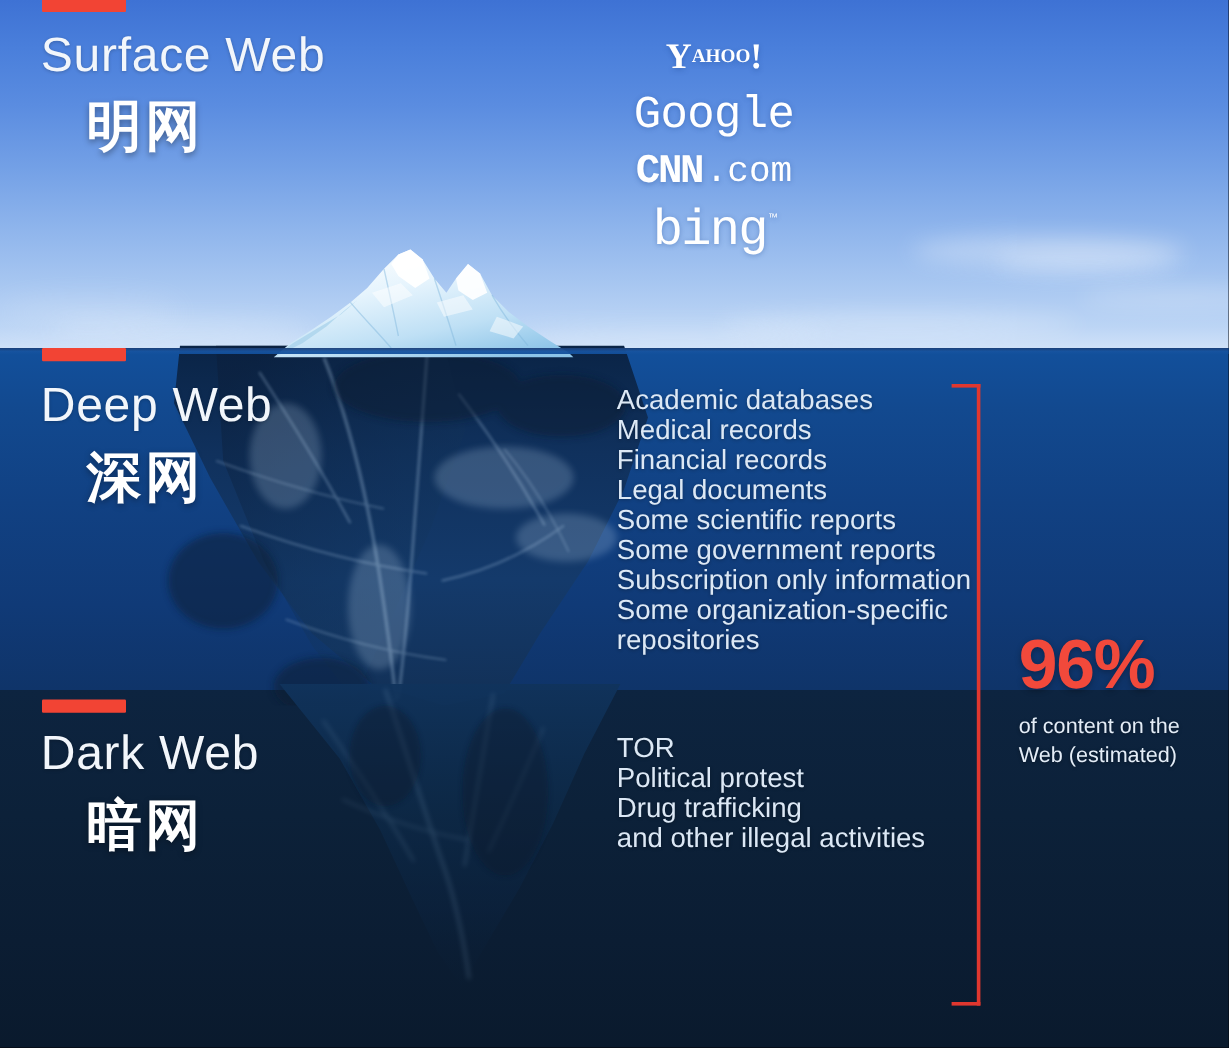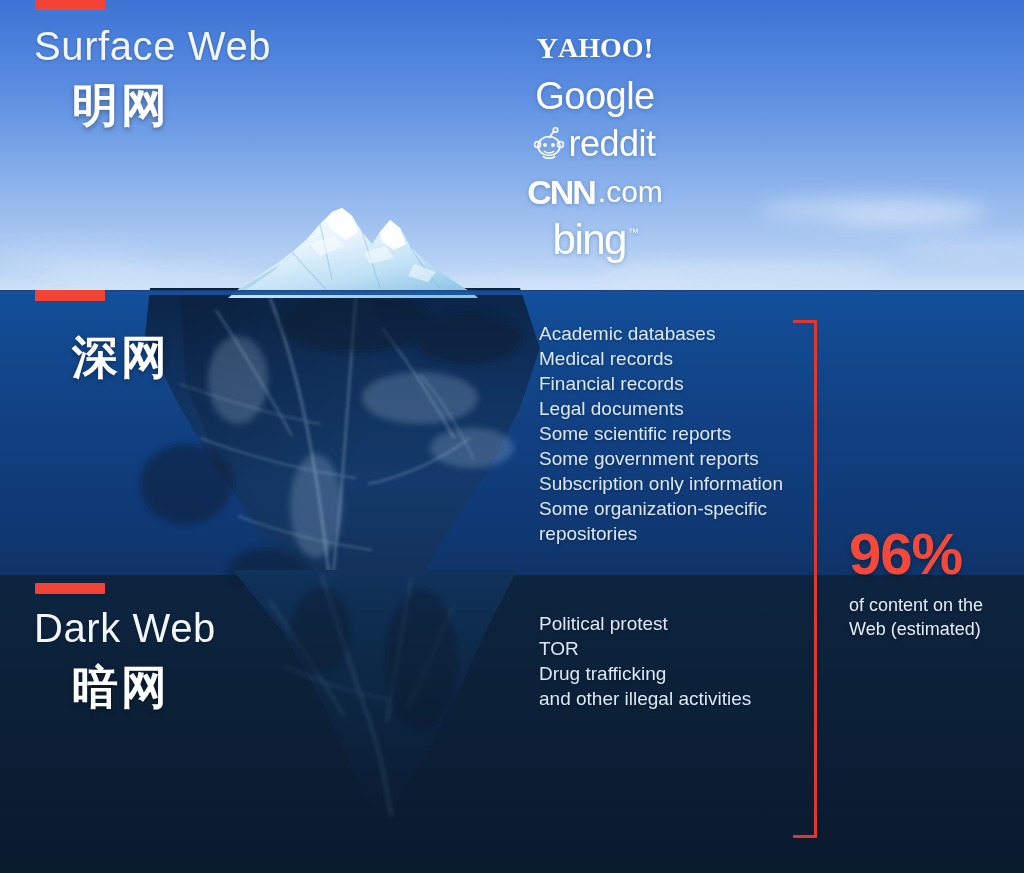--- a/index.html
+++ b/index.html
@@ -85,36 +85,37 @@
   
   .brands{
     position:absolute;left:470px;top:24px;width:250px;
     display:flex;flex-direction:column;align-items:center;
     color:#ffffff;
   }
   .brand{
     height:48px;display:flex;align-items:center;justify-content:center;
     white-space:nowrap;
     text-shadow:0 1px 4px rgba(30,70,140,.35);
+    font-family:Liberation Mono, monospace;
   }
   .b-yahoo{font-family:"Liberation Serif","DejaVu Serif",serif;font-size:30px;font-weight:700;letter-spacing:0px;}
-  .b-yahoo .sm{font-size:28px;}
+  .b-yahoo .sm{font-size:16px;}
   .b-google{font-size:38px;font-weight:400;letter-spacing:-.5px;}
   .b-reddit{font-size:36px;font-weight:400;letter-spacing:-.5px;display:flex;align-items:center;gap:4px;}
   .b-cnn{font-size:34px;font-weight:700;letter-spacing:-2px;display:flex;align-items:center;}
   .b-cnn .dotcom{font-size:30px;font-weight:400;letter-spacing:0;margin-left:3px;}
   .b-bing{font-size:42px;font-weight:400;letter-spacing:-1.5px;display:flex;align-items:flex-start;}
   .b-bing .tm{font-size:11px;margin-left:2px;align-self:flex-start;margin-top:10px;}
 
   .alien{display:inline-block;width:30px;height:34px;position:relative;}
 
   
   .list{
-    position:absolute;left:539px;
-    color:#dce8f5;font-size:19px;line-height:25px;
+    position:absolute;left:514px;
+    color:#dce8f5;font-size:23px;line-height:25px;
     text-shadow:0 1px 3px rgba(0,0,0,.3);
   }
   .list-deep{top:321px;}
   .list-dark{top:611px;}
   .list div{white-space:nowrap;}
 
   
   .bracket{position:absolute;left:793px;top:320px;width:24px;height:518px;}
   .bracket .vline{position:absolute;right:0;top:0;width:3px;height:518px;background:#e0372f;}
   .bracket .tick{position:absolute;right:0;width:24px;height:3px;background:#e0372f;}
@@ -261,58 +262,41 @@
   <div class="redbar rb-surface"></div>
   <div class="redbar rb-deep"></div>
   <div class="redbar rb-dark"></div>
 
   <div class="sect-label sl-surface">
     <div class="lab-en">Surface Web</div>
     <div class="lab-cn">明网</div>
   </div>
 
   <div class="sect-label sl-deep">
+    <div class="lab-en">Deep Web</div>
     <div class="lab-cn">深网</div>
   </div>
 
   <div class="sect-label sl-dark">
     <div class="lab-en">Dark Web</div>
     <div class="lab-cn">暗网</div>
   </div>
 
   <div class="brands">
 
     <div class="brand b-yahoo">
       <span>Y</span>
         <span class="sm">AHOO</span>
         <span>!</span>
     </div>
 
     <div class="brand b-google">
       <span>Google</span>
     </div>
 
-    <div class="brand b-reddit">
-      <span class="alien">
-        <svg viewBox="0 0 30 34" width="30" height="34">
-          <g fill="none" stroke="#ffffff" stroke-width="1.6">
-            <line x1="15" y1="11" x2="20" y2="4"></line>
-            <circle cx="21.5" cy="3" r="2.2"></circle>
-            <ellipse cx="15" cy="19" rx="11" ry="9.5"></ellipse>
-            <circle cx="3.5" cy="17.5" r="3"></circle>
-            <circle cx="26.5" cy="17.5" r="3"></circle>
-            <path d="M9,29 C11,32 19,32 21,29"></path>
-          </g>
-          <circle cx="11" cy="18" r="1.9" fill="#ffffff"></circle>
-          <circle cx="19" cy="18" r="1.9" fill="#ffffff"></circle>
-          <path d="M10,24 C12,26.5 18,26.5 20,24" stroke="#ffffff" stroke-width="1.5" fill="none"></path>
-        </svg>
-      </span>
-      <span>reddit</span>
-    </div>
 
     <div class="brand b-cnn">
       <span>CNN</span>
         <span class="dotcom">.com</span>
     </div>
 
     <div class="brand b-bing">
       <span>bing</span>
         <span class="tm">™</span>
     </div>
@@ -324,22 +308,22 @@
     <div>Financial records</div>
     <div>Legal documents</div>
     <div>Some scientific reports</div>
     <div>Some government reports</div>
     <div>Subscription only information</div>
     <div>Some organization-specific</div>
     <div>repositories</div>
   </div>
 
   <div class="list list-dark">
+    <div>TOR</div>
     <div>Political protest</div>
-    <div>TOR</div>
     <div>Drug trafficking</div>
     <div>and other illegal activities</div>
   </div>
 
   <div class="bracket">
     <div class="vline"></div>
     <div class="tick tick-top"></div>
     <div class="tick tick-bot"></div>
   </div>
 

